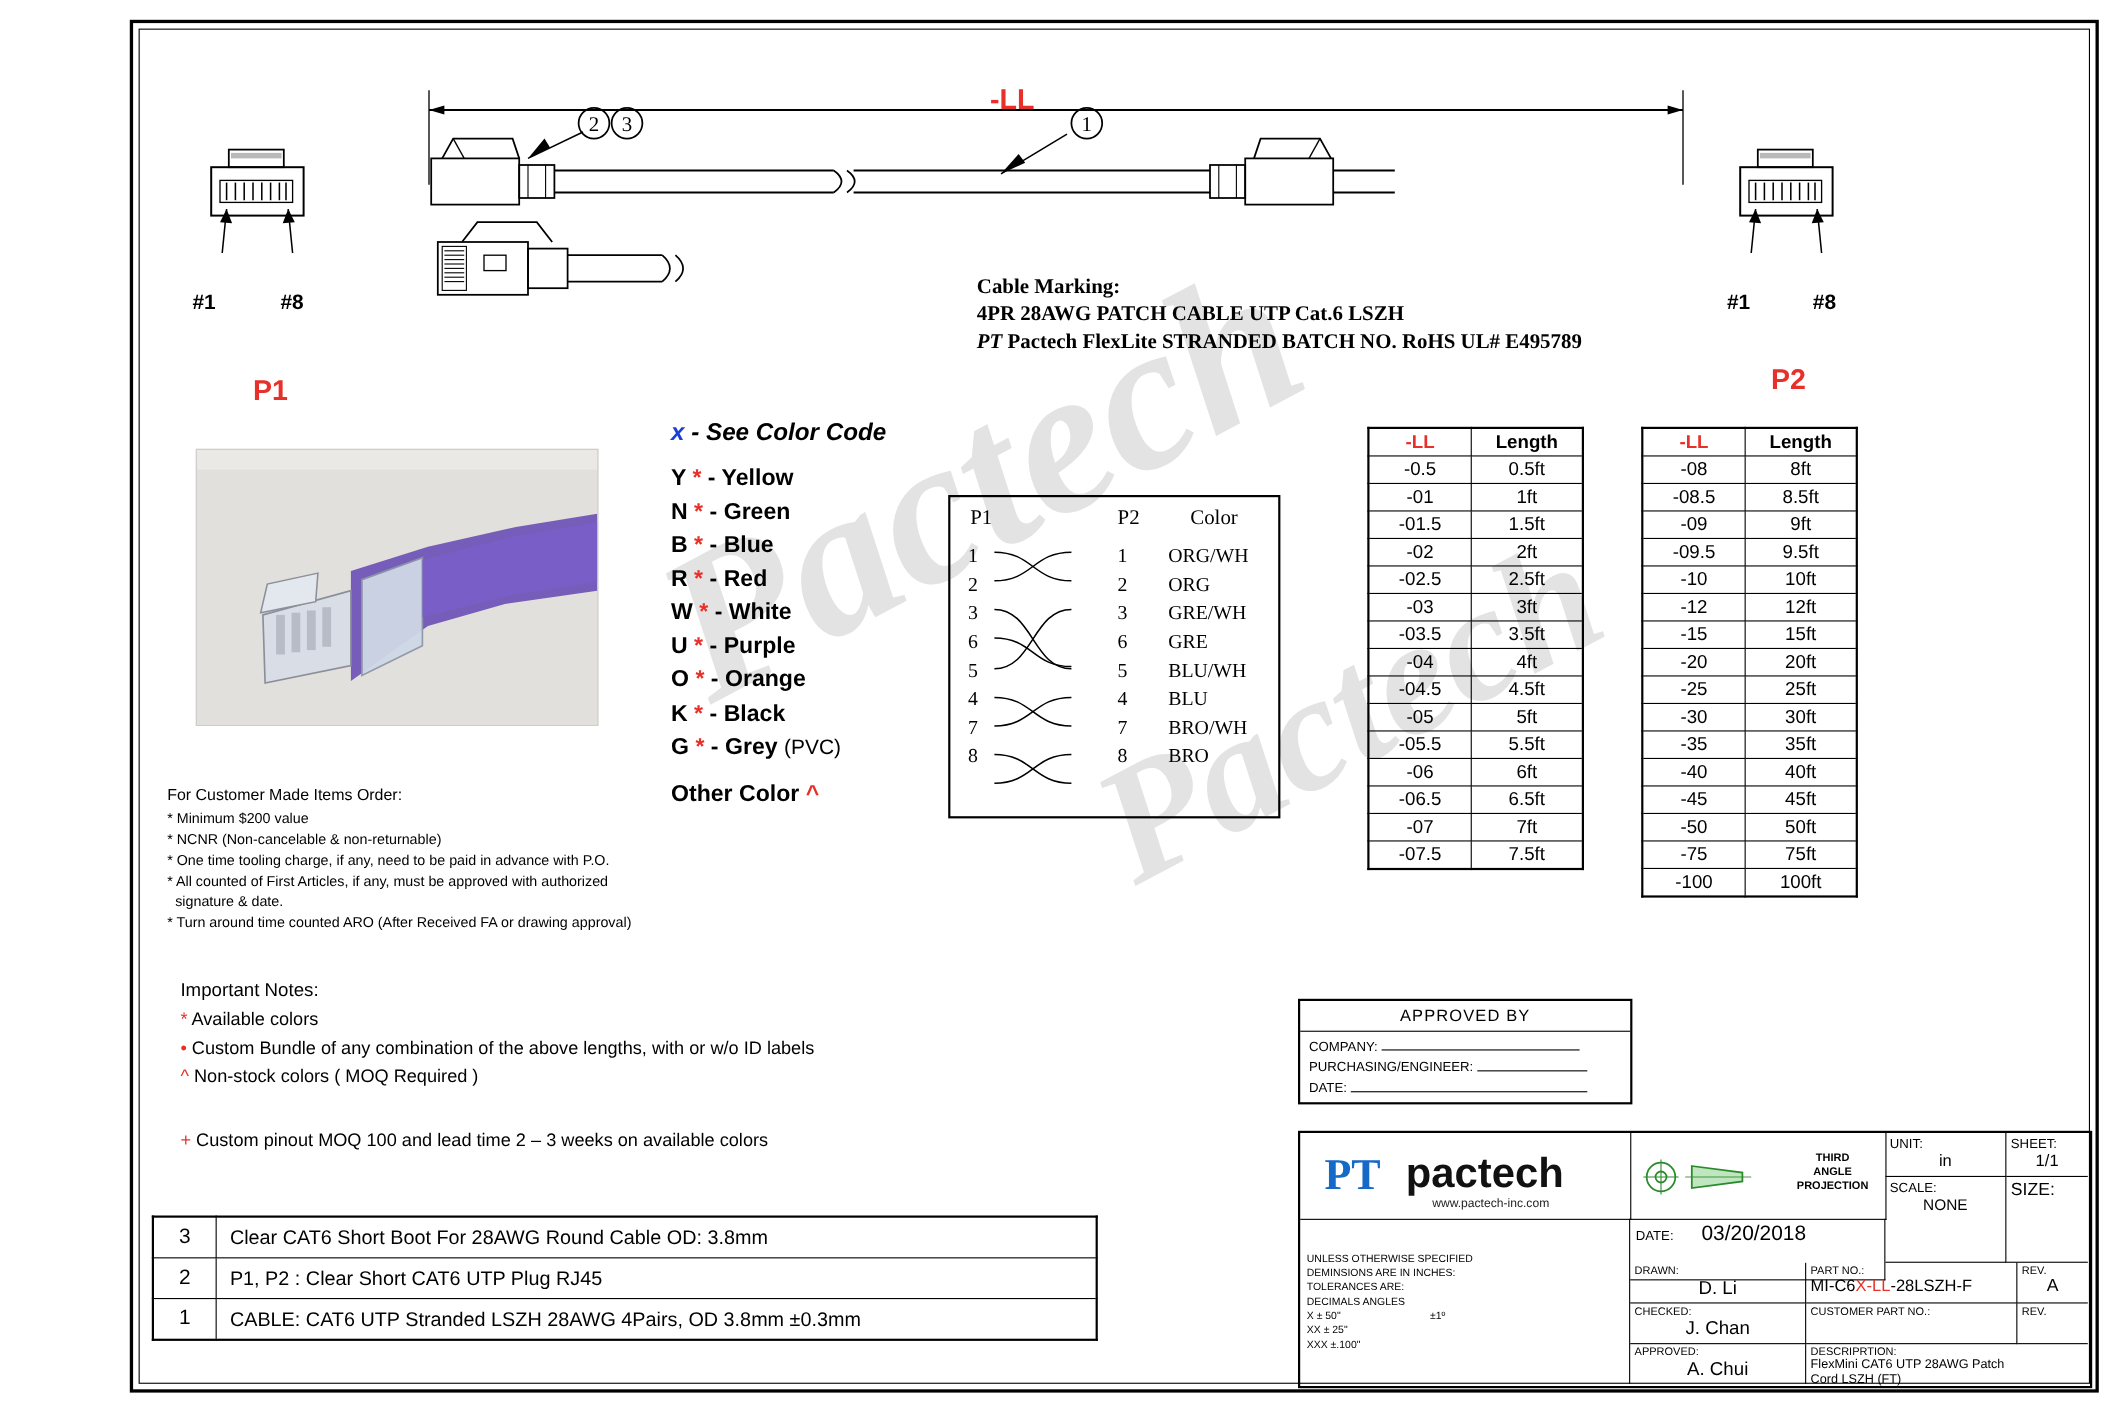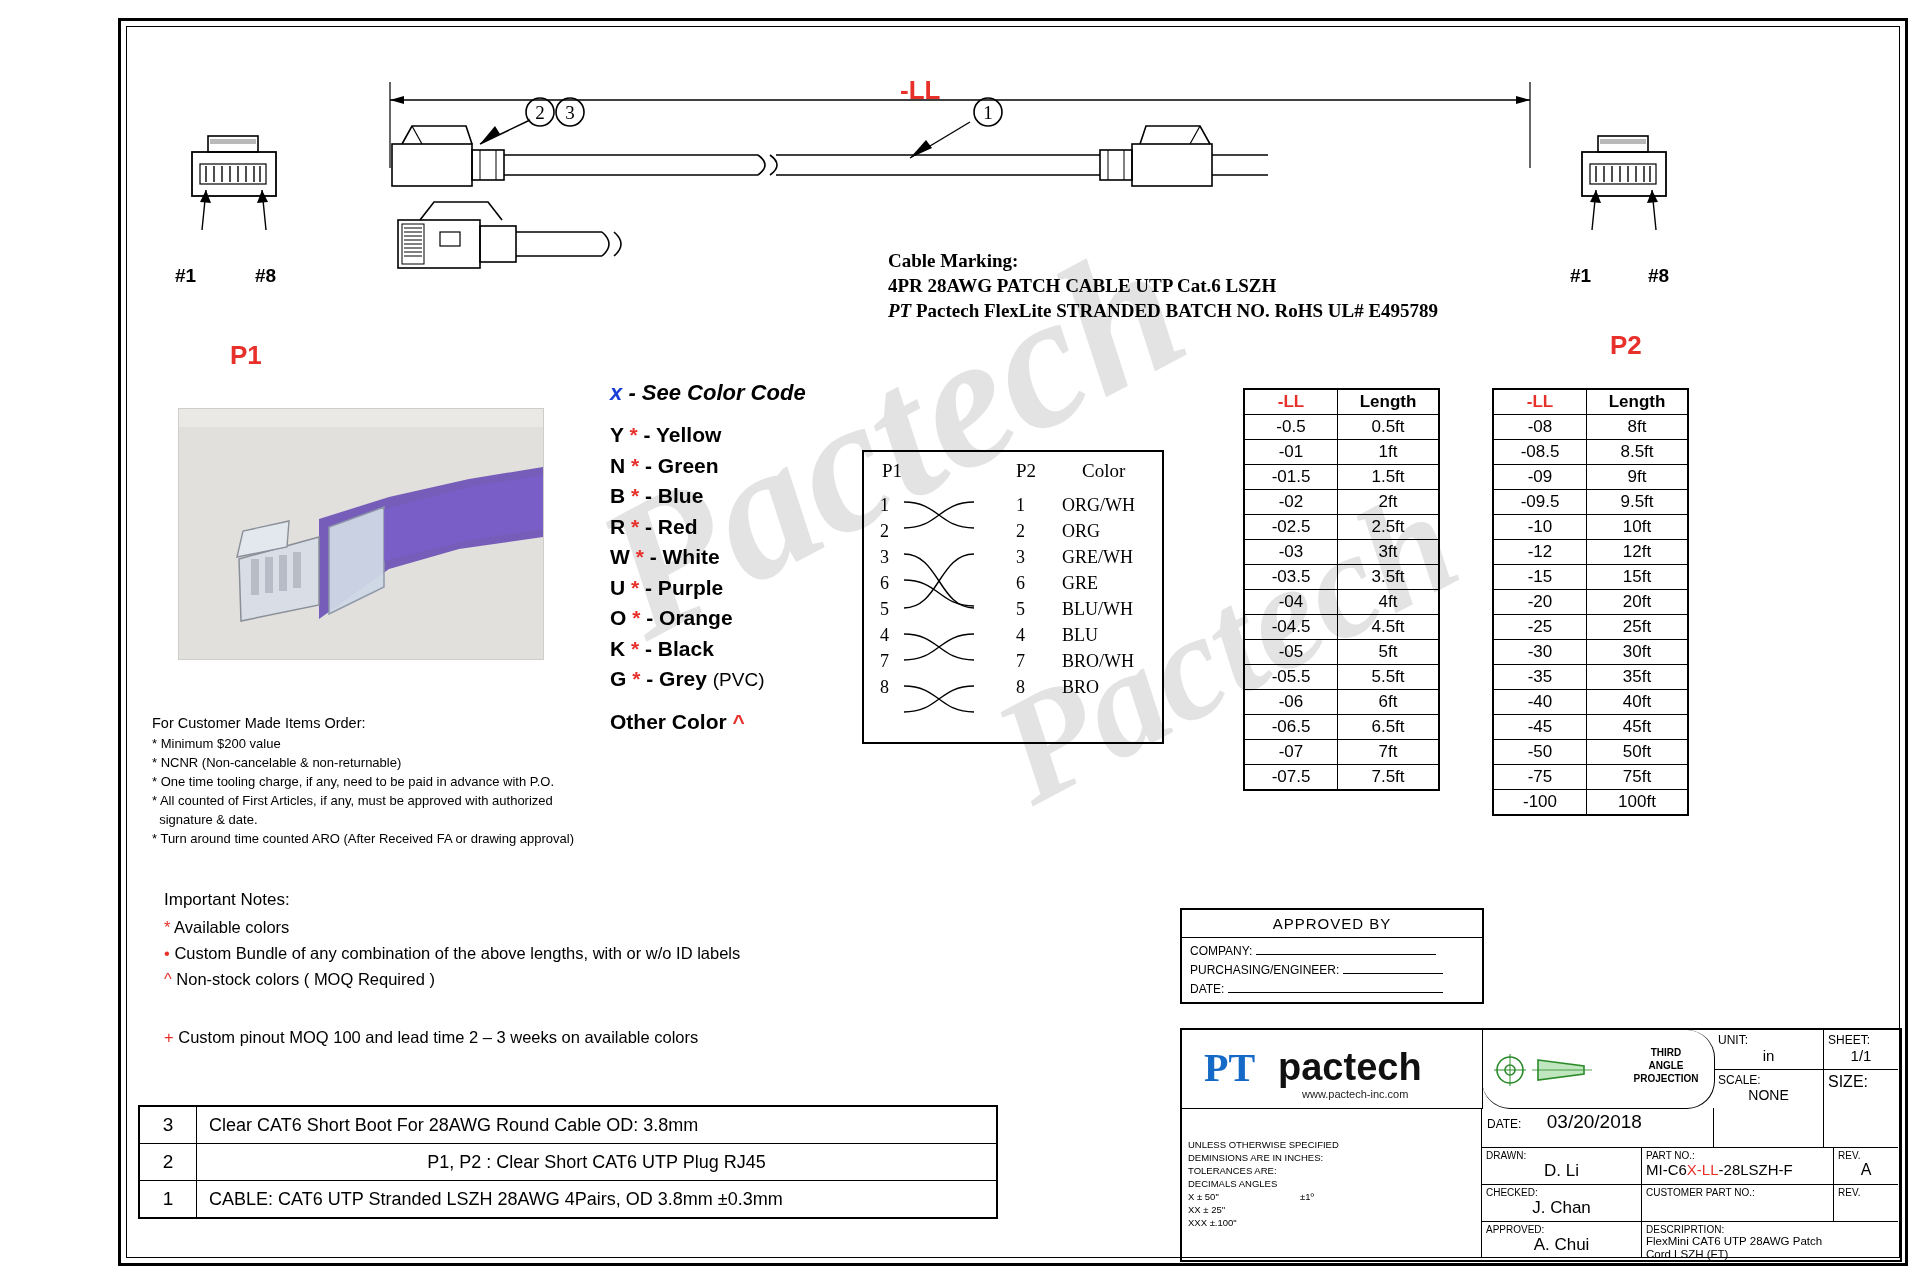--- a/index.html
+++ b/index.html
@@ -415,21 +415,21 @@
   </div>
 
   <div class="abs" style="left:1180px;top:1028px;width:718px;height:230px;border:2px solid #000;">
 
     <div class="abs" style="left:0;top:0;width:300px;height:78px;border-right:1px solid #000;border-bottom:1px solid #000;">
       <div class="abs" style="left:22px;top:14px;font-size:40px;font-weight:bold;color:#1569c7;font-family:'Liberation Serif',serif;">PT</div>
       <div class="abs" style="left:96px;top:16px;font-size:38px;font-weight:bold;color:#111;">pactech</div>
       <div class="abs" style="left:120px;top:58px;font-size:11px;color:#222;">www.pactech-inc.com</div>
     </div>
 
-    <div class="abs" style="left:300px;top:0;width:232px;height:78px;border-right:1px solid #000;border-bottom:1px solid #000;border-radius:28px;">
+    <div class="abs" style="left:300px;top:0;width:232px;height:78px;border-right:1px solid #000;border-bottom:1px solid #000;">
       <svg class="abs" style="left:10px;top:20px;" width="120" height="40">
         <circle cx="18" cy="20" r="13" fill="none" stroke="#2b8b2b" stroke-width="1.6"></circle>
         <circle cx="18" cy="20" r="5" fill="none" stroke="#2b8b2b" stroke-width="1.6"></circle>
         <line x1="2" y1="20" x2="34" y2="20" stroke="#2b8b2b" stroke-width="1"></line>
         <line x1="18" y1="4" x2="18" y2="36" stroke="#2b8b2b" stroke-width="1"></line>
         <path d="M46,10 L92,16 L92,24 L46,30 Z" fill="#bfe6bf" stroke="#2b8b2b" stroke-width="1.6"></path>
         <line x1="40" y1="20" x2="100" y2="20" stroke="#2b8b2b" stroke-width="0.8"></line>
       </svg>
       <div class="abs" style="left:146px;top:16px;font-size:10px;font-weight:bold;line-height:13px;text-align:center;width:76px;">
         <div>THIRD</div>
@@ -440,21 +440,21 @@
 
     <div class="abs" style="left:532px;top:0;width:110px;height:40px;border-right:1px solid #000;border-bottom:1px solid #000;font-size:12px;padding:3px 4px;box-sizing:border-box;">
       <span>UNIT:</span>
       <div style="text-align:center;font-size:15px;">in</div>
     </div>
     <div class="abs" style="left:642px;top:0;width:74px;height:40px;border-bottom:1px solid #000;font-size:12px;padding:3px 4px;box-sizing:border-box;">
       <span>SHEET:</span>
       <div style="text-align:center;font-size:15px;">1/1</div>
     </div>
 
-    <div class="abs" style="left:300px;top:78px;width:232px;height:40px;border-right:1px solid #000;border-bottom:1px solid #000;font-size:12px;padding:3px 5px;box-sizing:border-box;">
+    <div class="abs" style="left:300px;top:78px;width:232px;height:56px;border-right:1px solid #000;border-bottom:1px solid #000;font-size:12px;padding:3px 5px;box-sizing:border-box;">
       <span>DATE:</span>
       <span style="font-size:19px;margin-left:22px;">03/20/2018</span>
     </div>
     <div class="abs" style="left:532px;top:40px;width:110px;height:78px;border-right:1px solid #000;border-bottom:1px solid #000;font-size:12px;padding:3px 4px;box-sizing:border-box;">
       <span>SCALE:</span>
       <div style="text-align:center;font-size:14px;">NONE</div>
     </div>
     <div class="abs" style="left:642px;top:40px;width:74px;height:78px;border-bottom:1px solid #000;font-size:16px;padding:3px 4px;box-sizing:border-box;">
       <span>SIZE:</span>
     </div>
@@ -512,21 +512,21 @@
 
   <div class="abs" style="left:138px;top:1105px;width:860px;">
     <table class="tb" style="width:860px;border:2px solid #000;" id="bom">
         <tbody>
           <tr>
             <td style="width:56px;text-align:center;font-size:19px;padding:7px 0;">3</td>
             <td style="font-size:18px;padding:7px 12px;">Clear CAT6 Short Boot For 28AWG Round Cable OD: 3.8mm</td>
           </tr>
           <tr>
             <td style="width:56px;text-align:center;font-size:19px;padding:7px 0;">2</td>
-            <td style="font-size:18px;padding:7px 12px;text-align:center;">P1, P2 : Clear Short CAT6 UTP Plug RJ45</td>
+            <td style="font-size:18px;padding:7px 12px;">P1, P2 : Clear Short CAT6 UTP Plug RJ45</td>
           </tr>
           <tr>
             <td style="width:56px;text-align:center;font-size:19px;padding:7px 0;">1</td>
             <td style="font-size:18px;padding:7px 12px;">CABLE: CAT6 UTP Stranded LSZH 28AWG 4Pairs, OD 3.8mm ±0.3mm</td>
           </tr>
         </tbody>
       </table>
   </div>
 
 </div>

